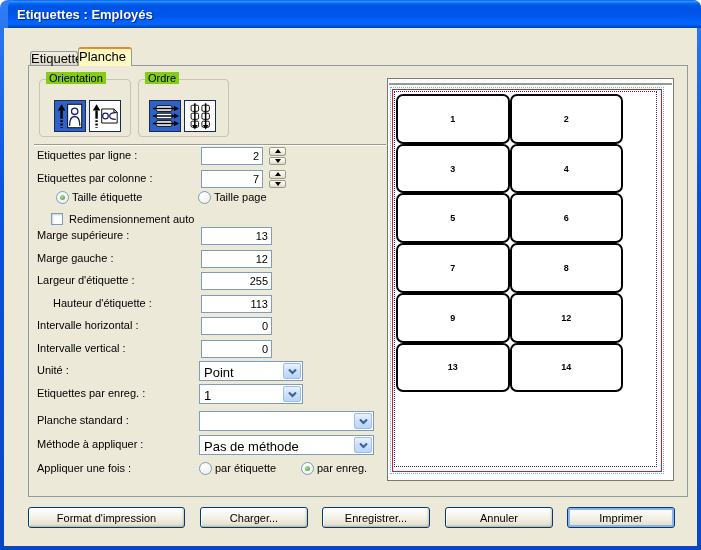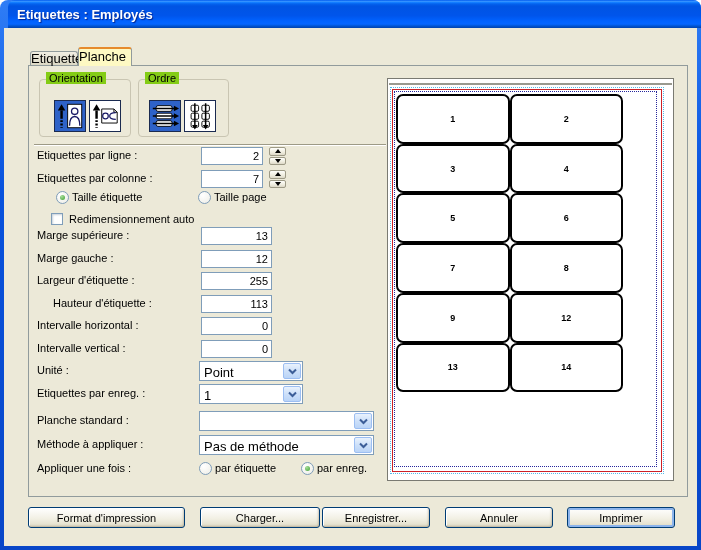--- a/index.html
+++ b/index.html
@@ -256,18 +256,18 @@
             <div class="pcell">8</div>
             <div class="pcell">9</div>
             <div class="pcell">12</div>
             <div class="pcell">13</div>
             <div class="pcell">14</div>
           </div>
       </div>
     </div>
 
     <div class="btn" style="left:24px;top:479px;width:157px;">Format d'impression</div>
-    <div class="btn" style="left:196px;top:479px;width:120px;">Charger...</div>
+    <div class="btn" style="left:196px;top:479px;width:108px;">Charger...</div>
     <div class="btn" style="left:318px;top:479px;width:108px;">Enregistrer...</div>
     <div class="btn" style="left:441px;top:479px;width:108px;">Annuler</div>
     <div class="btn default" style="left:563px;top:479px;width:108px;">Imprimer</div>
   </div>
 </div>
 
 </body></html>

